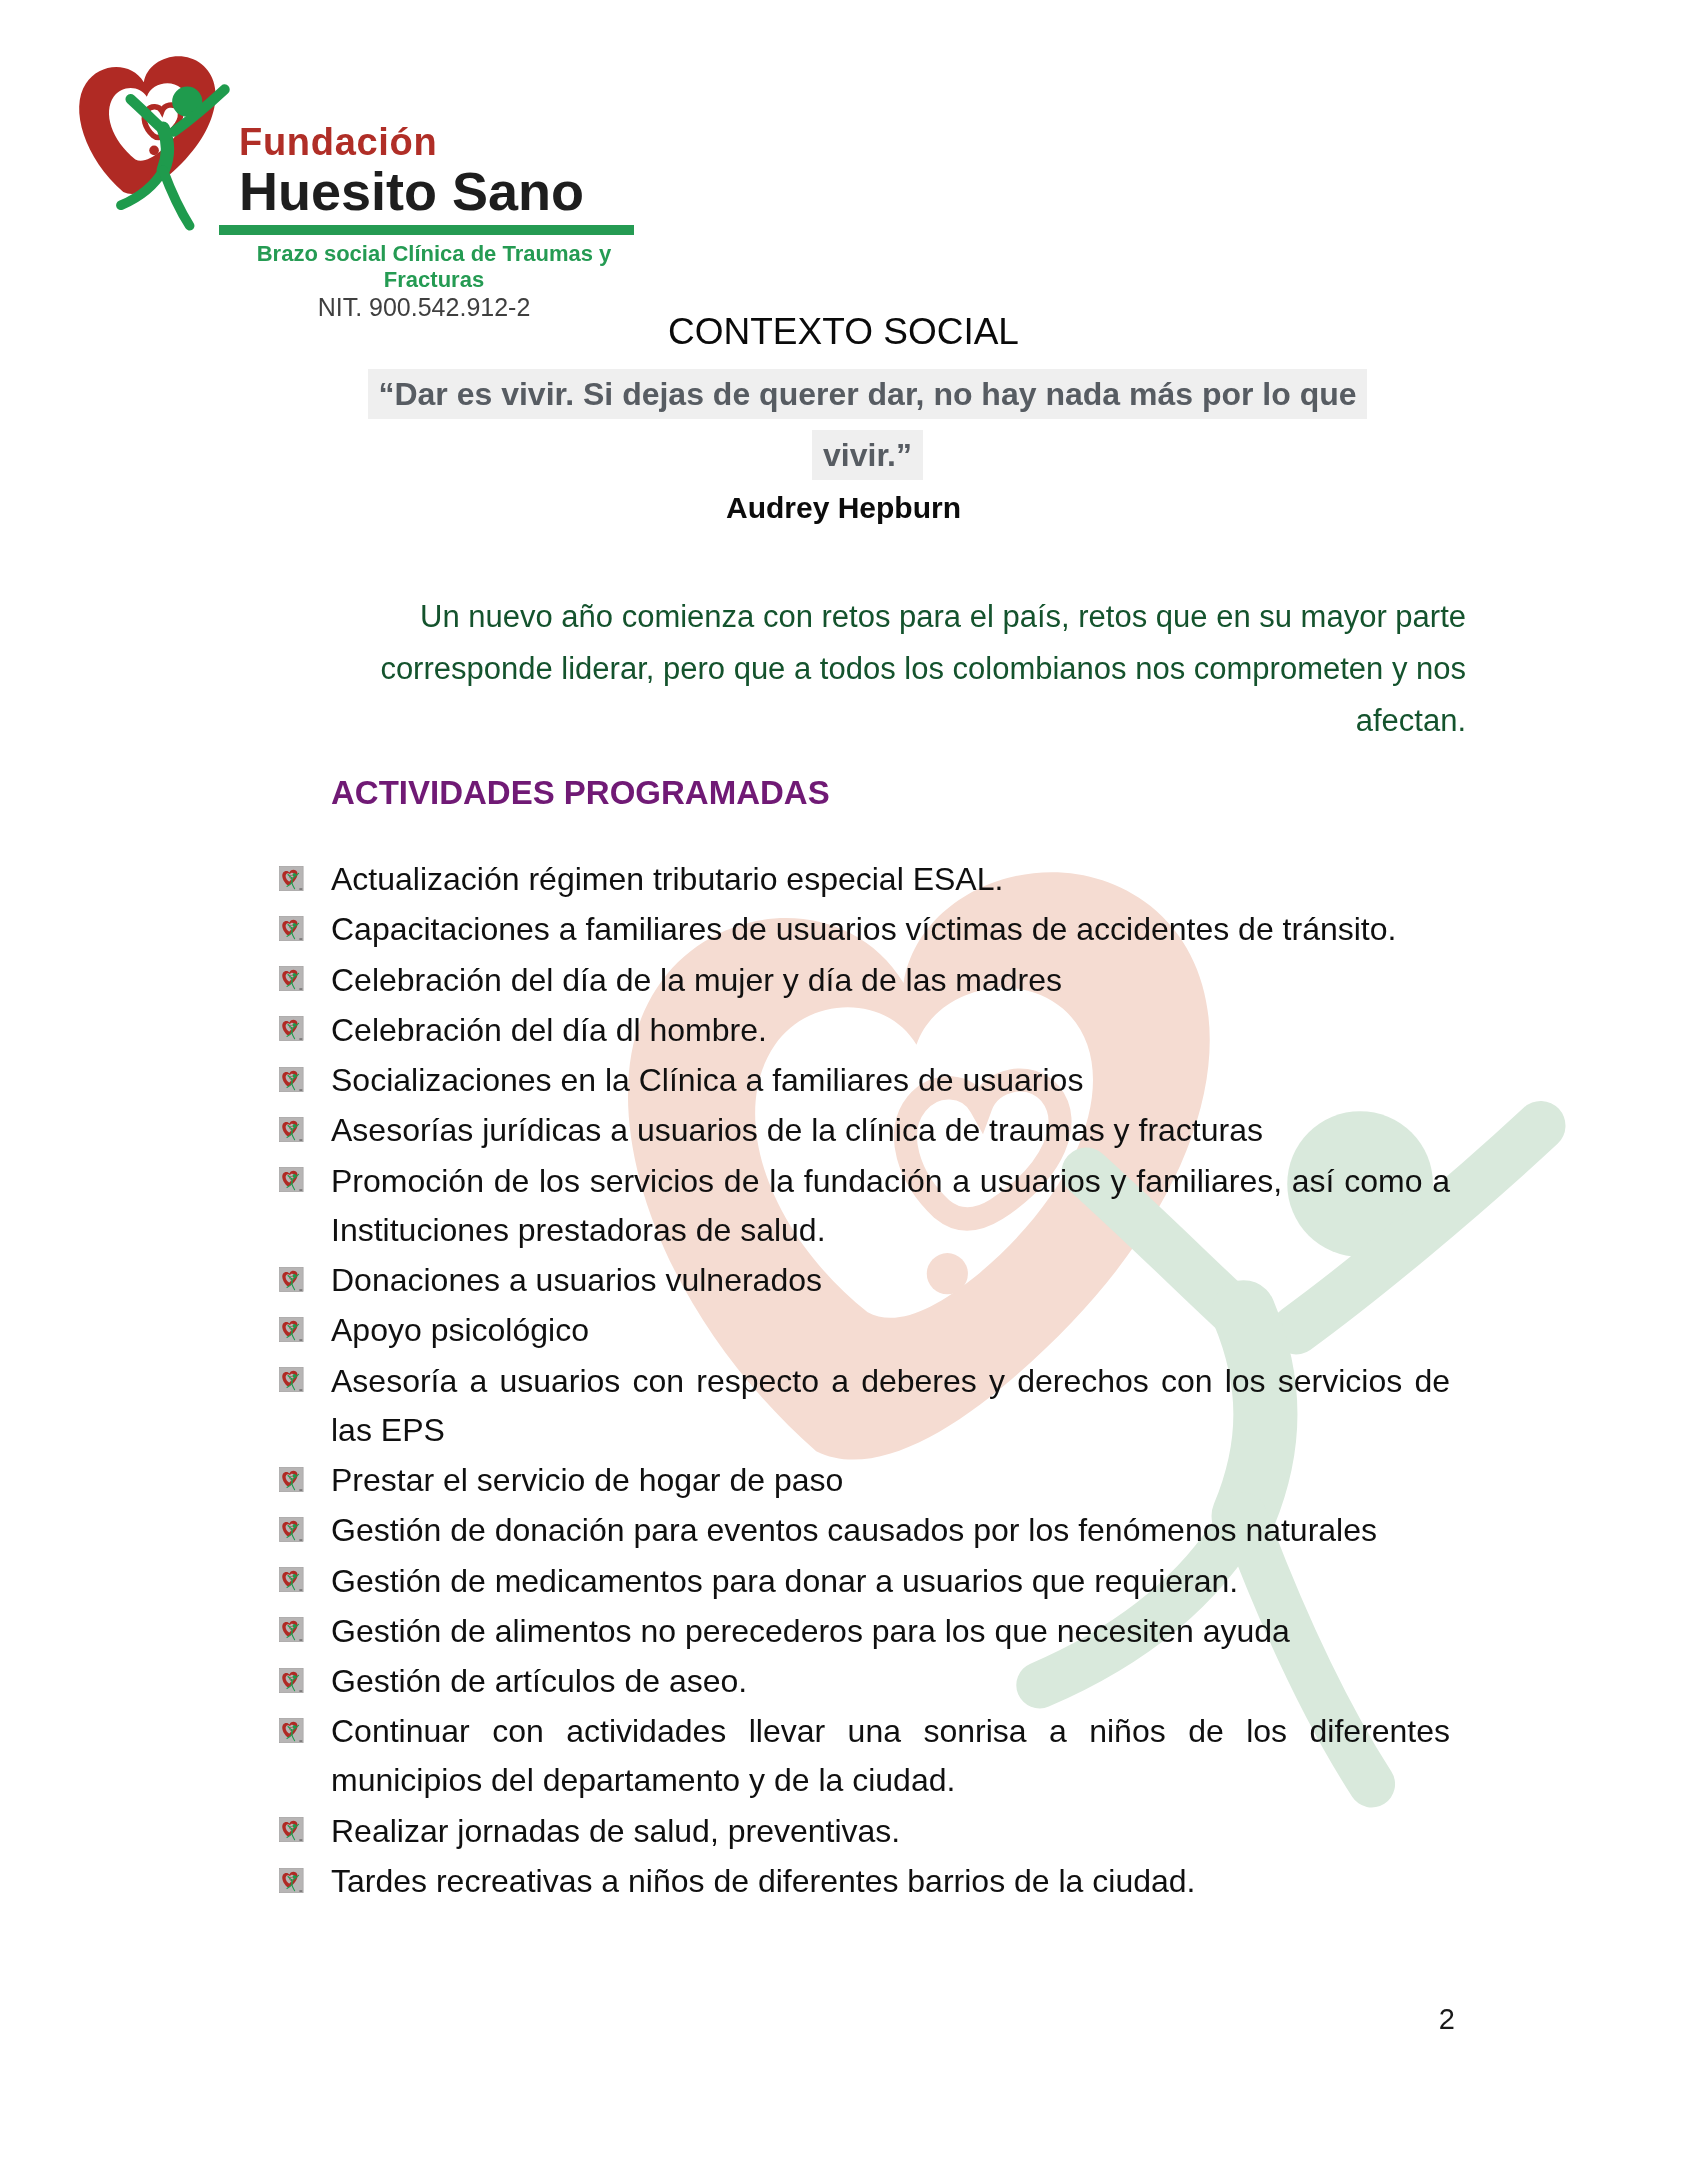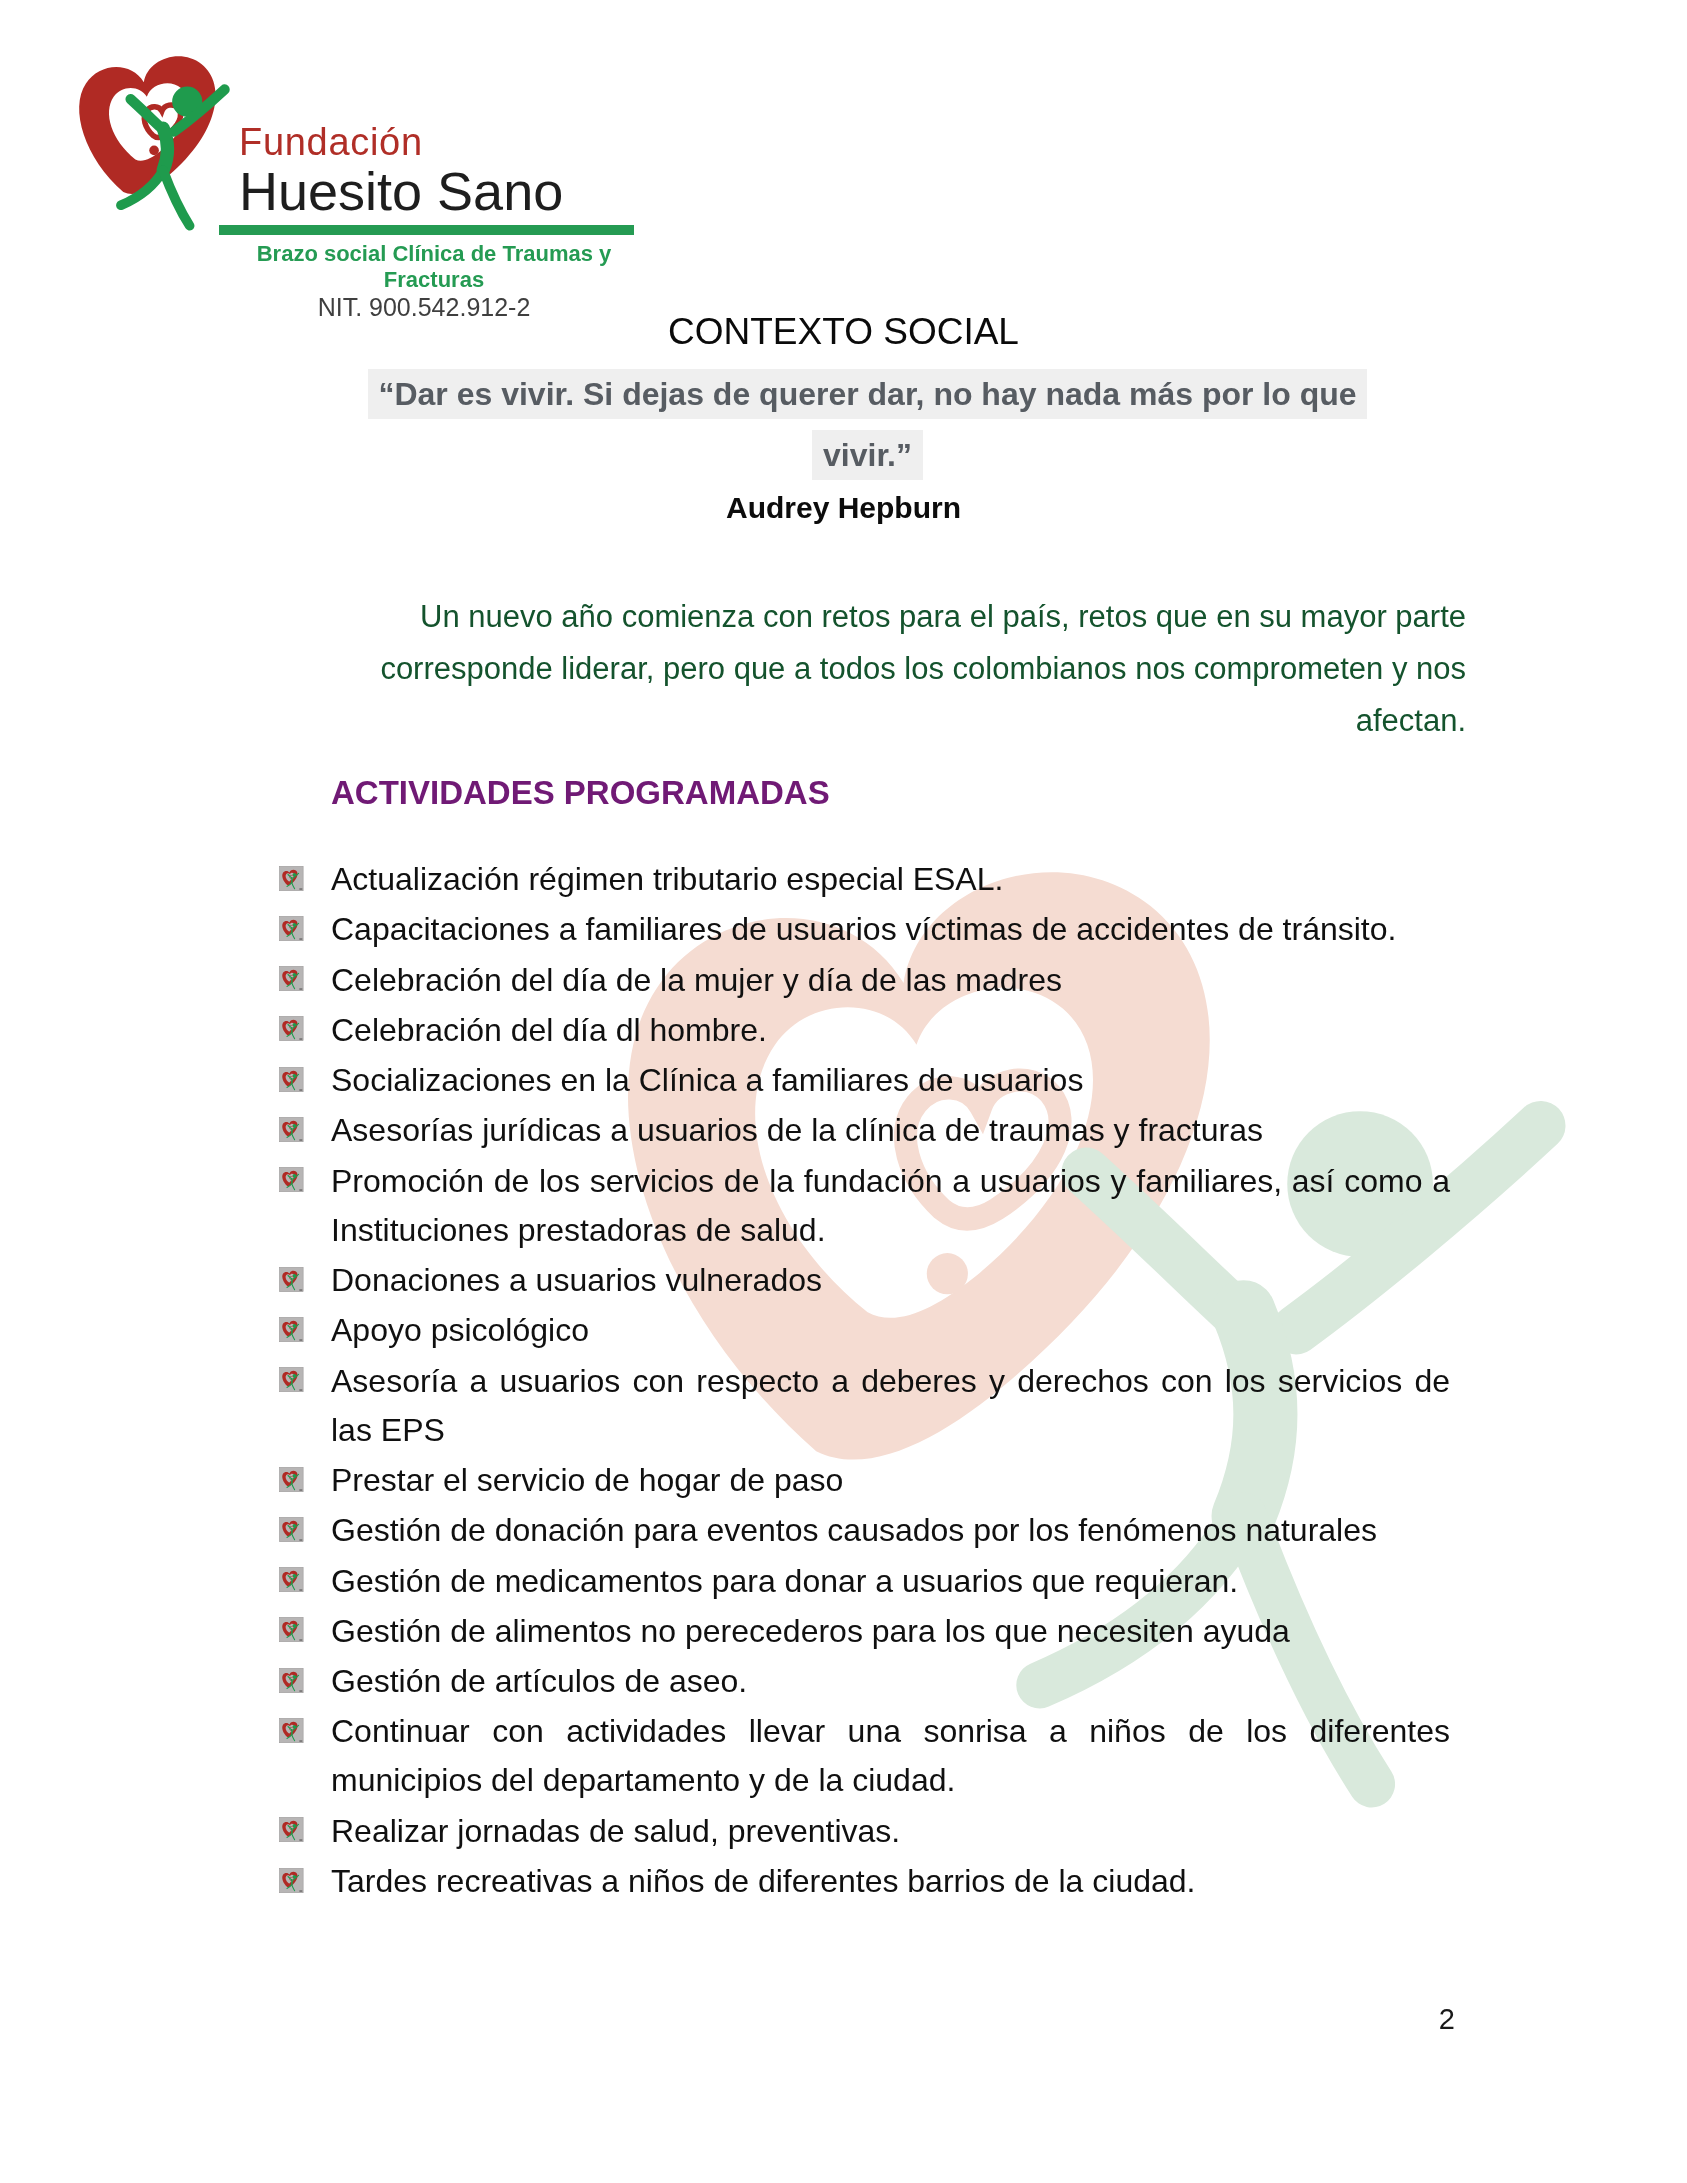--- a/index.html
+++ b/index.html
@@ -8,22 +8,22 @@
     font-family:"Liberation Sans", sans-serif;color:#141414;overflow:hidden;
     margin:0 auto;
   }
   .layer{position:absolute;inset:0;}
   .content{z-index:2;}
   .watermark{z-index:1;}
 
   
   .logo-mark{position:absolute;left:63px;top:34px;width:193px;height:199px;}
   .logo-text{position:absolute;left:239px;top:123px;width:410px;}
-  .logo-fundacion{font-size:38px;font-weight:normal;color:#b02e27;line-height:1.05;letter-spacing:0.7px;}
-  .logo-huesito{font-size:54px;font-weight:normal;color:#1e1e1e;line-height:1.0;margin-top:1.3px;letter-spacing:0px;}
+  .logo-fundacion{font-size:38px;font-weight:bold;color:#b02e27;line-height:1.05;letter-spacing:0.7px;}
+  .logo-huesito{font-size:54px;font-weight:bold;color:#1e1e1e;line-height:1.0;margin-top:1.3px;letter-spacing:0px;}
   .logo-bar{width:415px;height:10px;background:#259b53;margin:6.6px 0 0 -20px;}
   .logo-tagline{font-size:22px;font-weight:bold;color:#259b53;margin:6.6px 0 0 -20px;width:430px;text-align:center;}
   .logo-nit{font-size:25px;color:#3f3f3f;width:410px;margin-left:-20px;text-align:center;margin-top:0;}
 
   
   .doc-title{position:absolute;left:0;top:311px;width:100%;text-align:center;
     font-size:37px;font-weight:normal;color:#0a0a0a;letter-spacing:0px;}
   .quote-line{position:absolute;left:0;width:100%;text-align:center;padding-left:24px;}
   .quote-line1{top:369px;}
   .quote-line2{top:430px;}

